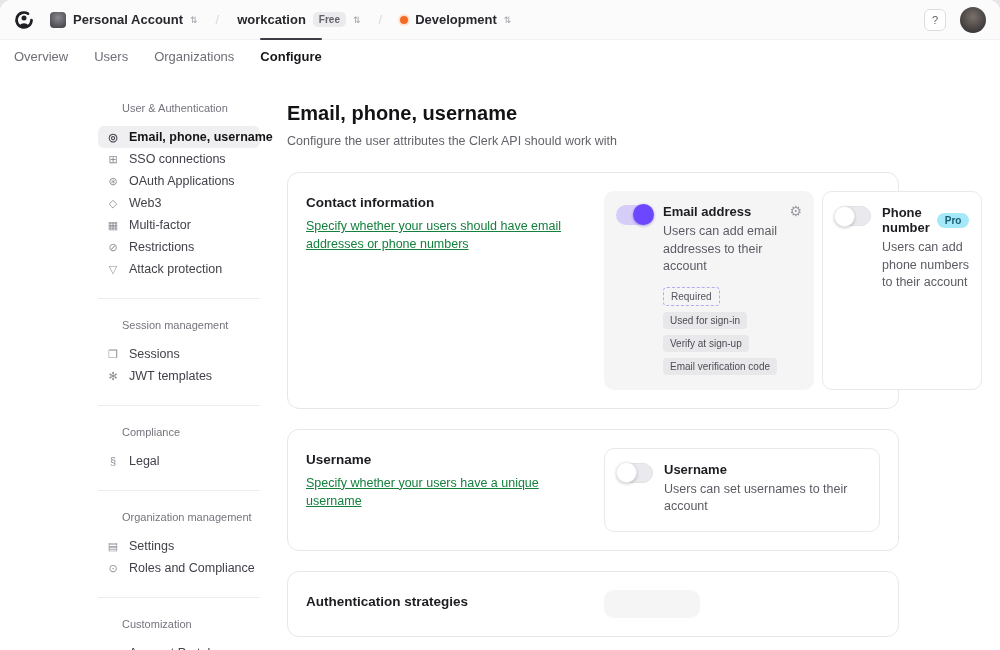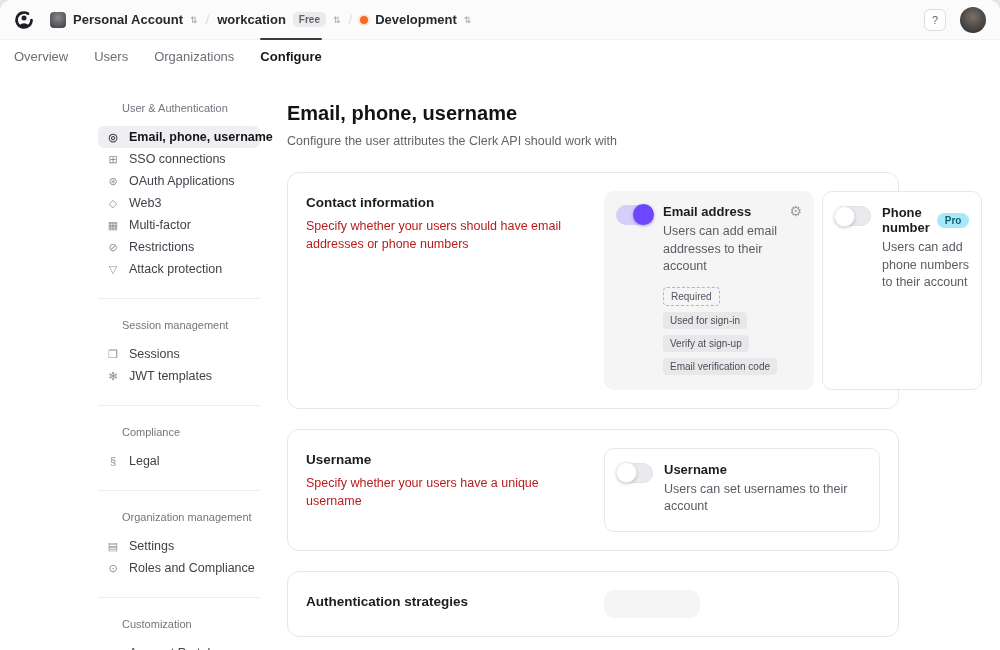--- a/index.html
+++ b/index.html
@@ -8,21 +8,21 @@
     width:1000px; height:650px; background:#fff; margin:0 auto;
     border-radius:12px 12px 0 0; overflow:hidden; position:relative;
     -webkit-font-smoothing:antialiased;
   }
   
   .header {
     height:40px; background:#fbfbfb; border-bottom:1px solid #f1f1f3;
     display:flex; align-items:center; padding:0 14px;
   }
   .logo { width:20px; height:20px; margin-right:16px; display:flex; cursor:pointer; }
-  .crumbs { display:flex; align-items:center; gap:8px; }
+  .crumbs { display:flex; align-items:center; gap:18px; }
   .crumb { display:flex; align-items:center; gap:7px; cursor:pointer; }
   .crumb-label { font-size:13px; font-weight:600; color:#27272e; }
   .mini-avatar { width:16px; height:16px; border-radius:4px;
     background:radial-gradient(circle at 50% 35%, #8a8a90, #3a3a40); }
   .sort-glyph { font-size:9px; color:#a0a0a8; }
   .slash { color:#d9d9de; font-size:13px; }
   .plan-pill { font-size:10px; font-weight:600; color:#62626b; background:#ebebee;
     border-radius:5px; padding:2px 6px; }
   .env-dot { width:8px; height:8px; border-radius:50%; background:#f36b26;
     box-shadow:0 0 0 2px #fde3d4; }
@@ -51,21 +51,21 @@
   .side-div { height:1px; background:#ececef; margin:18px 0 20px 0; }
   .side-section { margin-bottom:18px; }
   
   .main { position:absolute; left:287px; top:30px; width:612px; }
   .page-title { font-size:20px; font-weight:700; color:#131316; margin-bottom:9px; }
   .page-sub { font-size:12.5px; color:#63636c; margin-bottom:24px; }
   .card { border:1px solid #e7e7ea; border-radius:12px; background:#fff;
     padding:18px; display:flex; gap:24px; margin-bottom:20px; }
   .card-left { flex:1; padding-top:4px; }
   .card-title { font-size:13.5px; font-weight:700; color:#1c1c21; margin-bottom:7px; }
-  .card-desc { font-size:12.5px; color:#b91c1c; line-height:1.45; max-width:280px; }
+  .card-desc { font-size:12.5px; color:#15803d; line-height:1.45; max-width:280px;text-decoration:underline; }
   .card-right { width:276px; flex-shrink:0; display:flex; flex-direction:row; gap:8px; }
   .panel { background:#f5f5f6; border-radius:10px; padding:13px 12px 15px 12px;
     display:grid; grid-template-columns:38px 1fr 16px; column-gap:9px; align-items:start; }
   .panel.white { background:#fff; border:1px solid #e9e9ec; grid-template-columns:38px 1fr; }
   .row-title { font-size:13px; font-weight:700; color:#1c1c21; display:flex; align-items:center; }
   .row-desc { font-size:12.5px; color:#5b5b64; line-height:1.4; margin-top:4px; }
   .badges { display:flex; flex-wrap:wrap; gap:6px; margin-top:11px; }
   .badge { font-size:10px; color:#4b4b54; background:#e8e8eb; padding:3px 7px;
     border-radius:4px; white-space:nowrap; }
   .badge.outline { background:transparent; border:1px dashed #b6aaf2; color:#55555e; }

